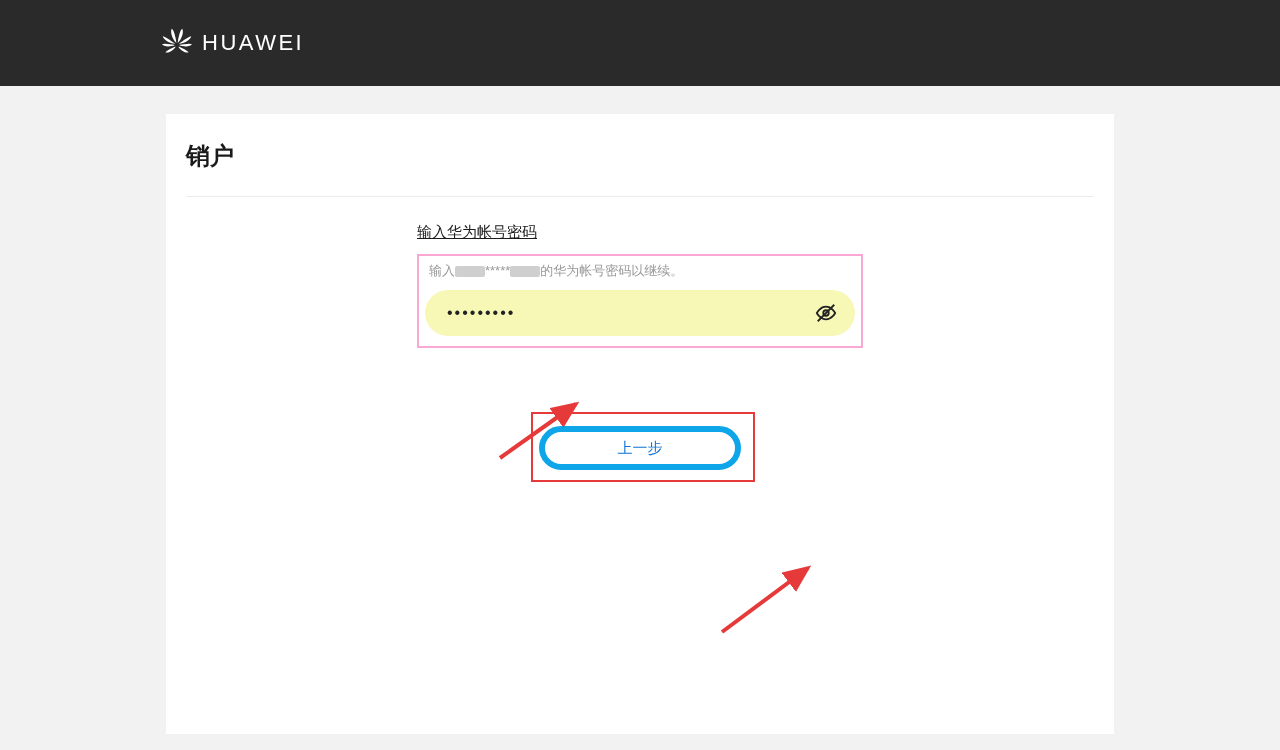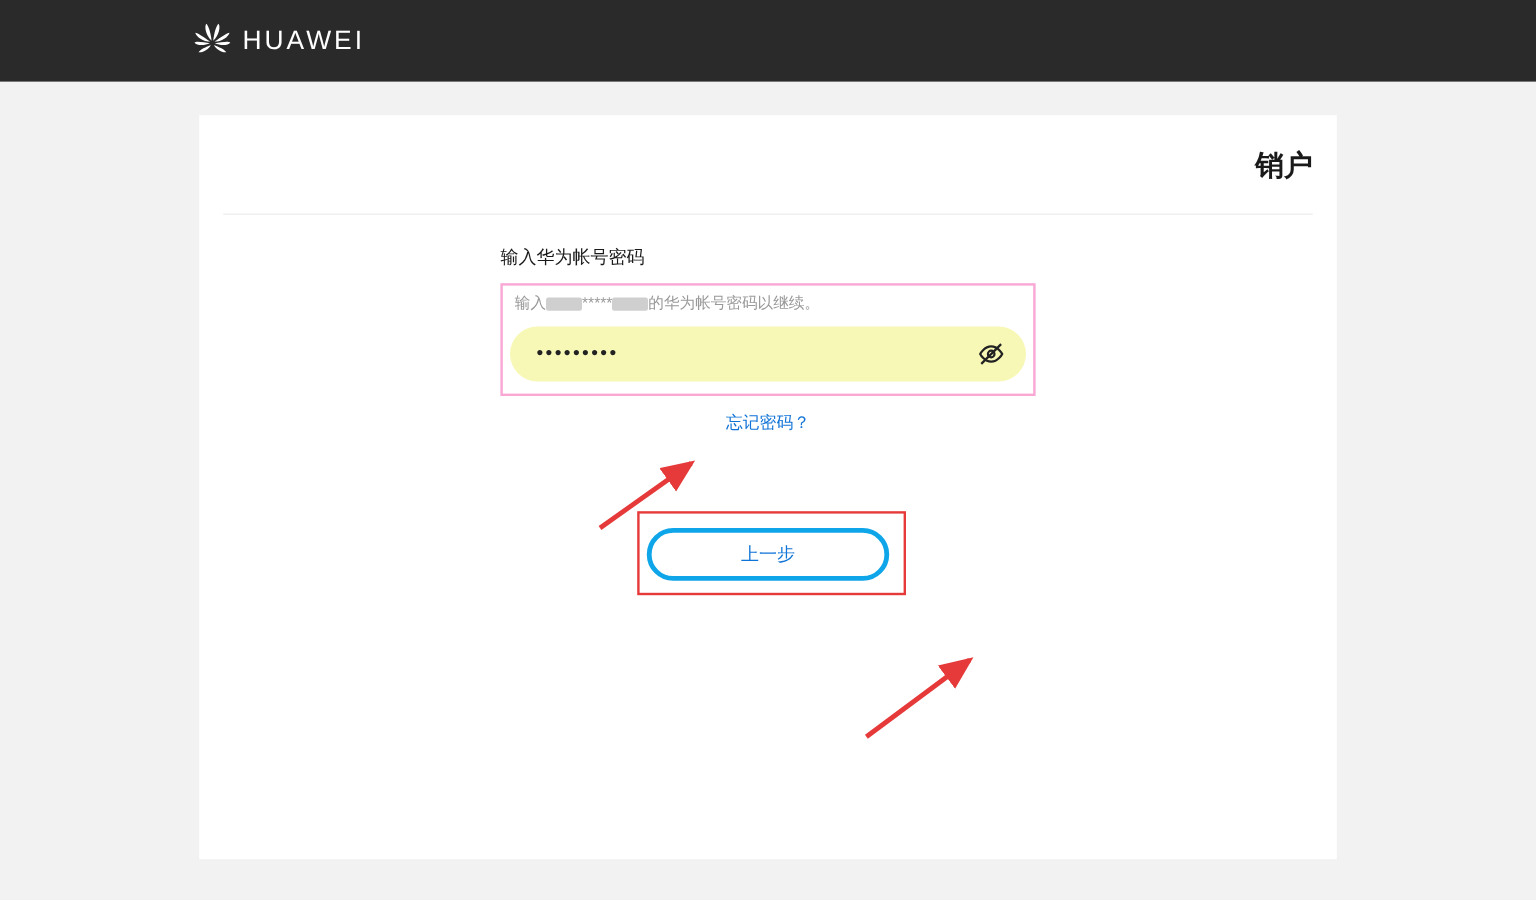--- a/index.html
+++ b/index.html
@@ -5,21 +5,21 @@
     * { margin: 0; padding: 0; box-sizing: border-box; }
     body {
       font-family: -apple-system, BlinkMacSystemFont, "Segoe UI", "Microsoft YaHei", sans-serif;
       background: #f2f2f2;
       width: 1280px;
       height: 750px;
       overflow: hidden;
     }
     .header {
       background: #2a2a2a;
-      height: 68px;
+      height: 86px;
       display: flex;
       align-items: center;
       padding-left: 160px;
     }
     .logo-wrap {
       display: flex;
       align-items: center;
       gap: 8px;
       color: #fff;
     }
@@ -36,35 +36,36 @@
     }
     .main-card {
       background: #fff;
       width: 948px;
       margin: 28px auto 0;
       padding: 26px 20px 80px;
       min-height: 620px;
       position: relative;
     }
     .page-title {
-      text-align: right;
+      text-align: left;
       font-size: 24px;
       font-weight: 600;
       color: #1a1a1a;
       padding-bottom: 24px;
       border-bottom: 1px solid #ececec;
     }
     .form-area {
       width: 446px;
       margin: 26px auto 0;
     }
     .section-label {
       font-size: 15px;
       color: #1a1a1a;
       margin-bottom: 12px;
+      text-decoration: underline;
     }
     .highlight-box {
       border: 2px solid #f9a8d4;
       padding: 4px 6px 10px;
       position: relative;
     }
     .hint-text {
       font-size: 13px;
       color: #999;
       padding: 2px 4px 10px;
@@ -114,21 +115,21 @@
       display: flex;
       justify-content: center;
       gap: 28px;
       margin-top: 78px;
       position: relative;
     }
     .btn {
       width: 202px;
       height: 44px;
       border-radius: 22px;
-      border: 4px solid #0ea5e9;
+      border: 6px solid #0ea5e9;
       background: #fff;
       font-size: 15px;
       color: #1073d6;
       cursor: pointer;
       display: flex;
       align-items: center;
       justify-content: center;
     }
     .next-highlight {
       position: absolute;
@@ -190,21 +191,20 @@
       <div class="pw-wrap">
         <input type="password" class="pw-input" value="•••••••••" style="">
         <svg class="eye-icon" viewBox="0 0 24 24" fill="none" stroke="#222" stroke-width="2">
           <path d="M2 12s3.5-7 10-7 10 7 10 7-3.5 7-10 7S2 12 2 12Z"></path>
           <circle cx="12" cy="12" r="3"></circle>
           <line x1="3" y1="21" x2="21" y2="3"></line>
         </svg>
       </div>
     </div>
 
-    <a class="forgot-link">忘记密码？</a>
 
     <div class="btn-row">
       <button class="btn">上一步</button>
       <div class="next-highlight"></div>
     </div>
   </div>
 
   <svg class="arrow1" viewBox="0 0 96 72">
     <defs>
         <marker id="ah1" markerWidth="8" markerHeight="8" refX="6" refY="3" orient="auto">

